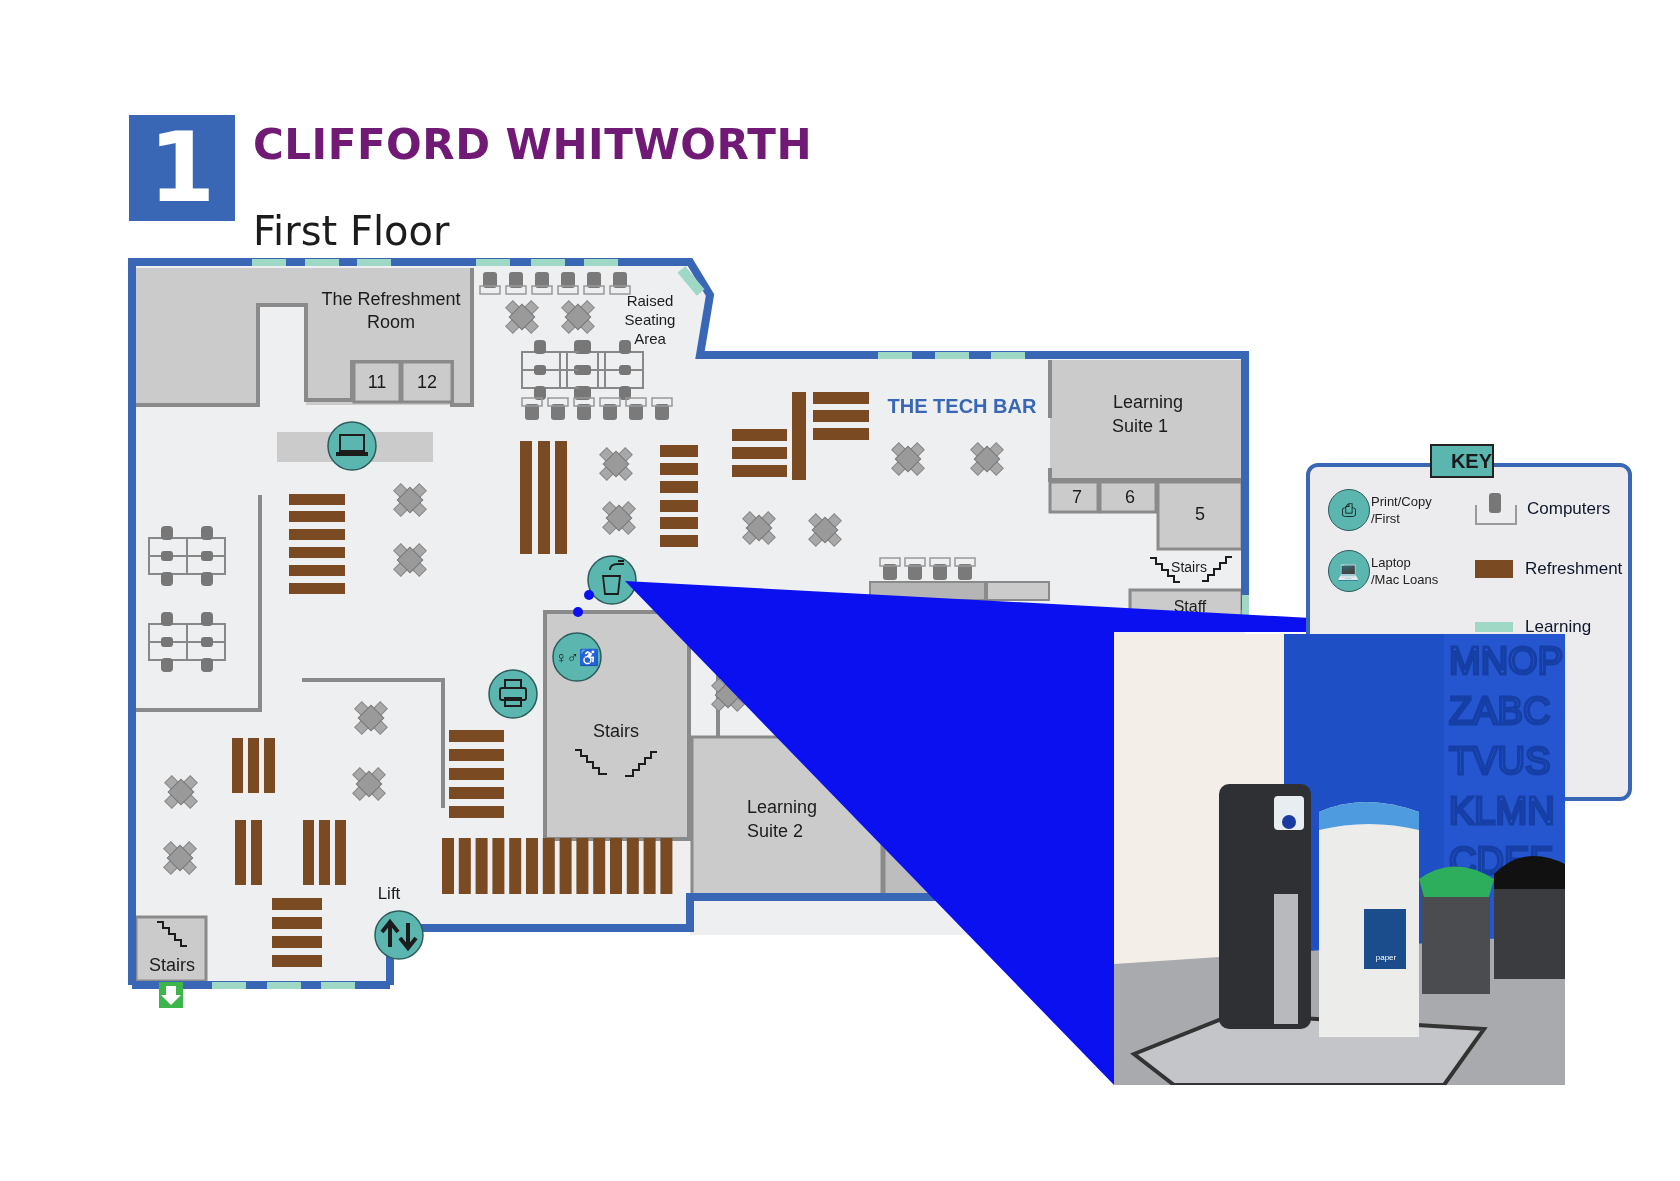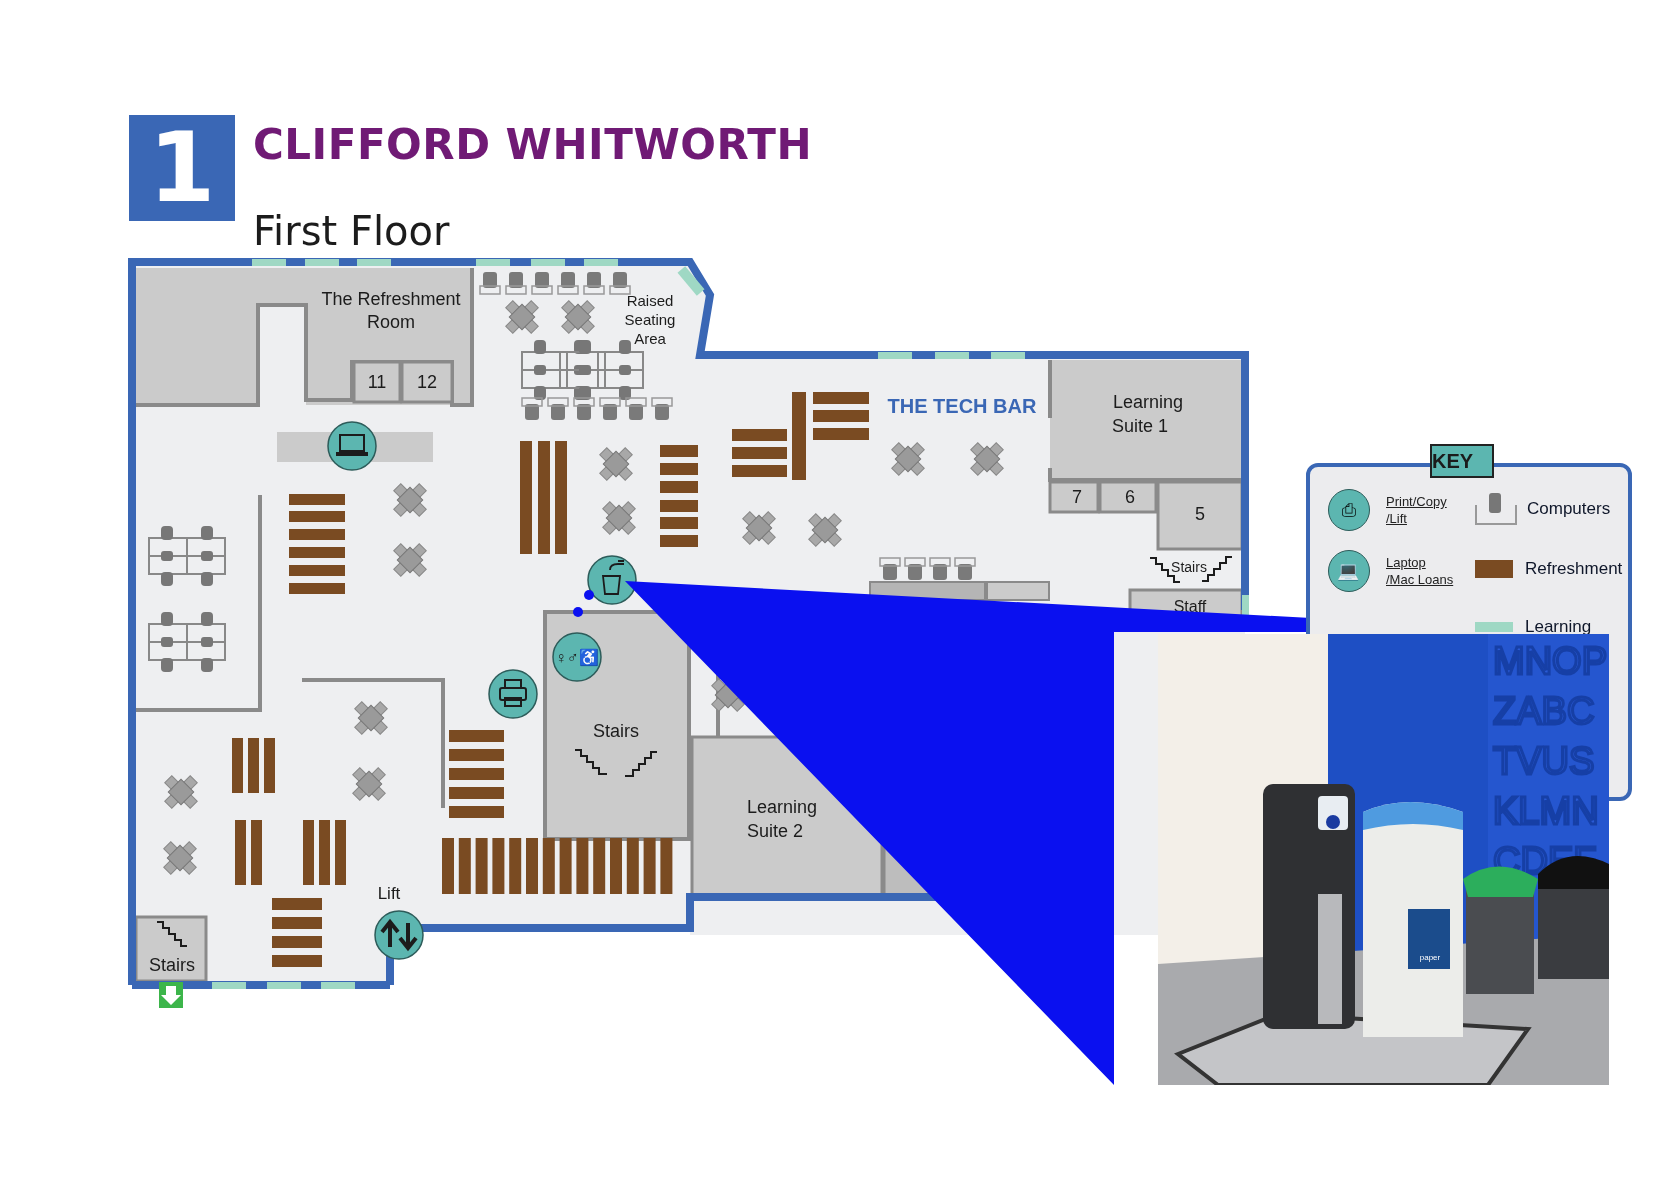--- a/index.html
+++ b/index.html
@@ -3,26 +3,26 @@
 <meta charset="utf-8">
 <style>
   html,body{margin:0;padding:0;background:#fff;}
   body{width:1680px;height:1181px;position:relative;overflow:hidden;font-family:"Liberation Sans",sans-serif;}
   .abs{position:absolute;}
   #floor-badge{left:129px;top:115px;width:106px;height:106px;background:#3a67b5;color:#fff;font-weight:bold;font-size:96px;line-height:106px;text-align:center;font-family:"DejaVu Sans",sans-serif;}
   #building-name{left:253px;top:120px;font-size:42px;font-weight:bold;color:#701a75;letter-spacing:0.5px;font-family:"DejaVu Sans",sans-serif;}
   #floor-name{left:253px;top:178px;font-size:40px;color:#1c1c1c;font-family:"DejaVu Sans",sans-serif;margin-top:30px;}
   svg text{font-family:"Liberation Sans",sans-serif;}
   #key-box{left:1306px;top:463px;width:318px;height:330px;border:4px solid #3a67b5;border-radius:12px;background:#ececee;}
-  #key-title{left:1430px;top:444px;width:60px;height:30px;background:#5cb6b0;border:2px solid #222;font-weight:bold;font-size:20px;line-height:30px;text-align:left;color:#1b1b1b;}
+  #key-title{left:1430px;top:444px;width:60px;height:30px;background:#5cb6b0;border:2px solid #222;font-weight:bold;font-size:20px;line-height:30px;text-align:right;color:#1b1b1b;}
   .key-item{position:absolute;display:flex;align-items:center;}
   .key-circle{width:40px;height:40px;border-radius:50%;background:#5cb6b0;border:1px solid #2d5c5a;display:flex;align-items:center;justify-content:center;}
-  .key-label-sm{font-size:13px;color:#222;line-height:17px;margin-left:16px;text-decoration:underline;}
+  .key-label-sm{font-size:13px;color:#222;line-height:17px;margin-left:1px;}
   .key-label-lg{font-size:17px;color:#0f172a;margin-left:12px;}
-  #photo{left:1114px;top:634px;width:451px;height:526px;overflow:hidden;margin-left:44px;}
+  #photo{left:1114px;top:634px;width:451px;height:526px;overflow:hidden;}
 </style>
 </head>
 <body>
 
 <div id="floor-badge" class="abs">1</div>
 <div id="building-name" class="abs">CLIFFORD WHITWORTH</div>
 <div id="floor-name" class="abs">First Floor</div>
 
 <svg class="abs" style="left:0;top:0" width="1680" height="1181">
   <defs>
@@ -282,21 +282,21 @@
   </g>
 </svg>
 
 <div id="key-box" class="abs">
   <div class="key-item" style="left:18px;top:22px">
     <div class="key-circle">
         <span style="font-size:18px">⎙</span>
       </div>
     <div class="key-label-sm">
         <div>Print/Copy</div>
-        <div>/Lift</div>
+        <div>/First</div>
       </div>
   </div>
   <div class="key-item" style="left:165px;top:26px">
     <div style="width:40px;height:32px;position:relative">
       <div style="position:absolute;left:14px;top:0;width:12px;height:20px;background:#777;border-radius:3px"></div>
       <div style="position:absolute;left:0;top:12px;width:38px;height:18px;border:2px solid #999;border-top:none"></div>
     </div>
     <div class="key-label-lg">Computers</div>
   </div>
   <div class="key-item" style="left:18px;top:83px">

